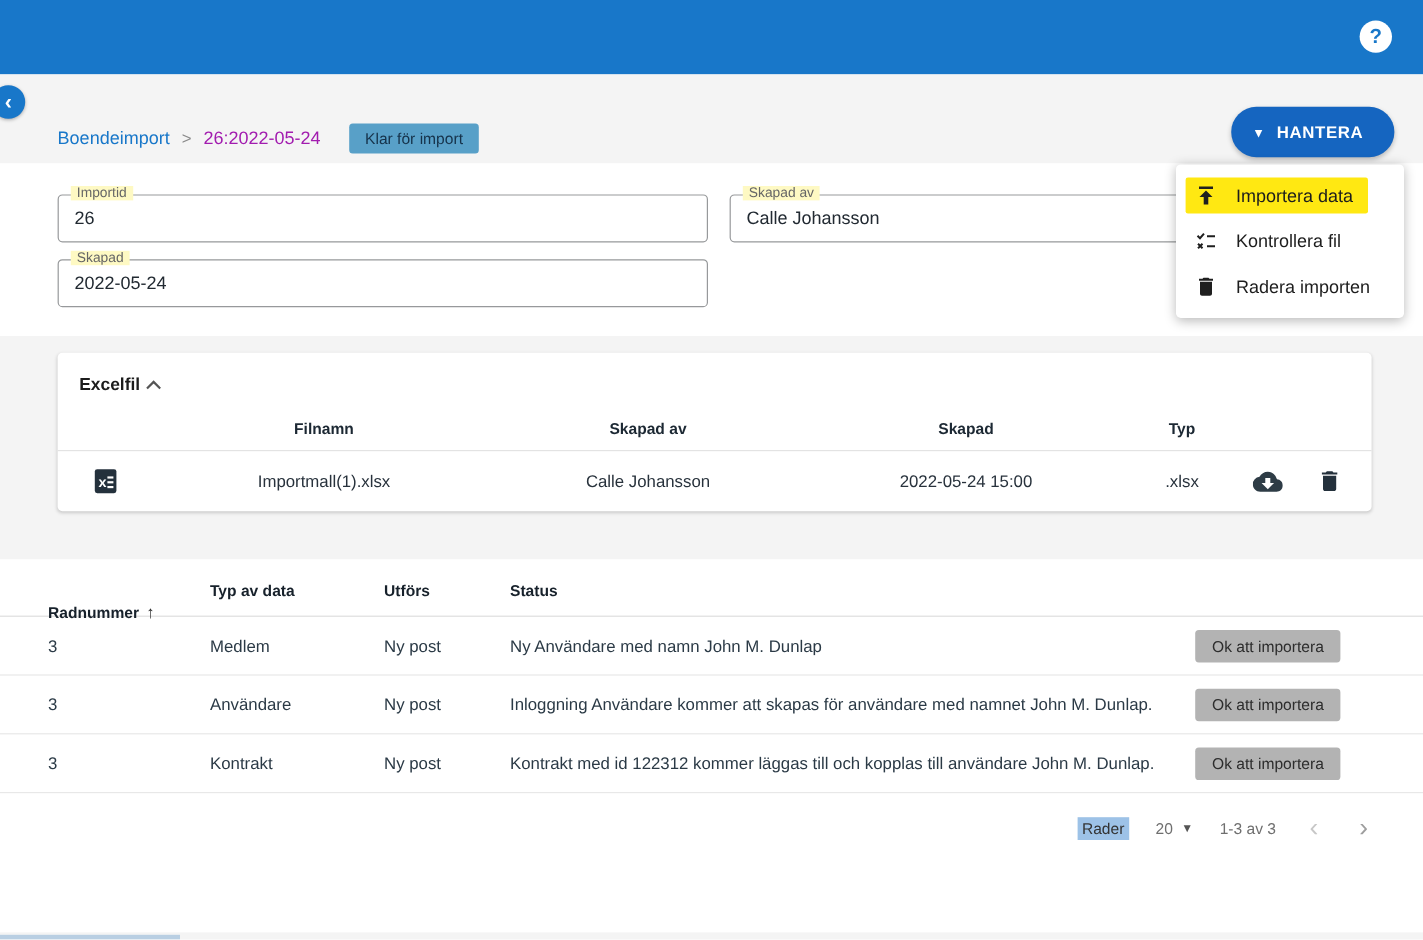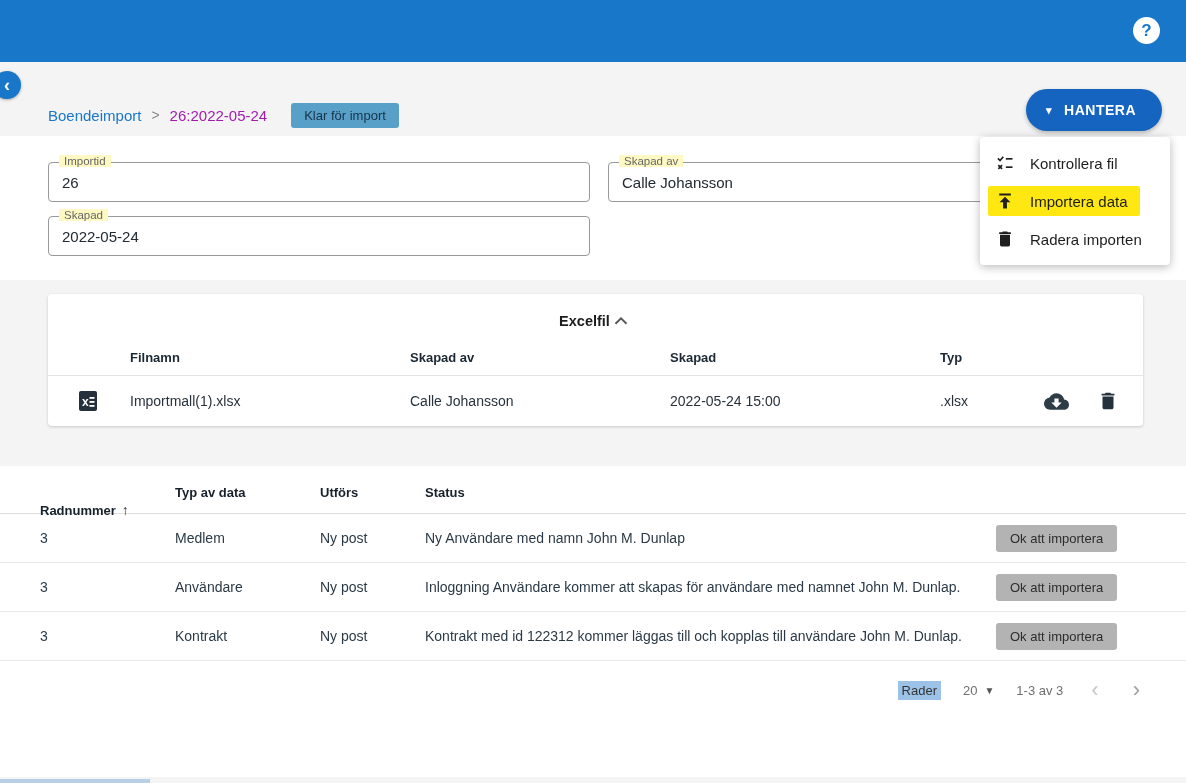--- a/index.html
+++ b/index.html
@@ -56,26 +56,26 @@
   .field label {
     position:absolute; top:-8px; left:10px; font-size:11.5px; color:#666;
     background:#fef9c3; padding:0 5px;
   }
   .field input {
     border:none; outline:none; background:transparent; width:calc(100% - 26px);
     margin:0 13px; height:100%; font-size:15px; color:#222a32; font-family:inherit;
   }
   
   .excel-card { margin:14px 43px 0 48px; background:#fff; border-radius:4px; box-shadow:0 1px 3px rgba(0,0,0,.18); }
-  .card-head { display:flex; justify-content:center; align-items:center; padding:16px 18px 8px 18px; }
+  .card-head { display:flex; justify-content:flex-start; align-items:center; padding:16px 18px 8px 18px; }
   .card-title { font-size:14.5px; font-weight:bold; color:#1c1c1c; }
   .collapse-btn { cursor:pointer; display:flex; }
   .file-head, .file-row {
     display:grid; grid-template-columns:66px 280px 260px 270px 90px 1fr;
-    align-items:center; padding:0 16px;
+    align-items:center; padding:0 16px;text-align:center;
   }
   .file-head { height:36px; font-size:13px; font-weight:bold; color:#1c2833; border-bottom:1px solid #e3e3e3; }
   .file-row  { height:50px; font-size:14px; color:#28323c; }
   .file-icon-cell { display:flex; align-items:center; padding-left:12px; }
   .file-actions { display:flex; justify-content:flex-end; align-items:center; gap:28px; padding-right:8px; }
   .icon-btn { cursor:pointer; display:flex; }
   
   .rows-section { margin-top:40px; background:#ffffff; padding-bottom:76px; }
   .rtable-head, .rtable-row {
     display:grid; grid-template-columns:135px 145px 105px 1fr 150px;
@@ -125,40 +125,40 @@
     <span class="chip">Klar för import</span>
   </div>
 
   <button class="hantera-btn">
     <span class="hantera-caret">▾</span>
     <span>HANTERA</span>
   </button>
 
   <div class="dropdown">
     <div class="menu-item">
+      <span class="mi-inner yellow">
+        <span class="mi-icon">
+          <svg viewBox="0 0 24 24" width="20" height="20" fill="#1f1f1f">
+            <path d="M5 3h14v2.4H5zM12 7l-6.5 6.5h4.2V21h4.6v-7.5h4.2z"></path>
+          </svg>
+        </span>
+        <span class="mi-label">Importera data</span>
+      </span>
+    </div>
+    <div class="menu-item">
       <span class="mi-inner">
         <span class="mi-icon">
           <svg viewBox="0 0 24 24" width="20" height="20" fill="none" stroke="#1f1f1f" stroke-width="2">
             <path d="M3.5 6.5l2.5 2.5L10 4.5"></path>
               <path d="M13 7h8"></path>
             <path d="M4 14.5l4.5 4.5M8.5 14.5L4 19"></path>
               <path d="M13 17h8"></path>
           </svg>
         </span>
         <span class="mi-label">Kontrollera fil</span>
-      </span>
-    </div>
-    <div class="menu-item">
-      <span class="mi-inner yellow">
-        <span class="mi-icon">
-          <svg viewBox="0 0 24 24" width="20" height="20" fill="#1f1f1f">
-            <path d="M5 3h14v2.4H5zM12 7l-6.5 6.5h4.2V21h4.6v-7.5h4.2z"></path>
-          </svg>
-        </span>
-        <span class="mi-label">Importera data</span>
       </span>
     </div>
     <div class="menu-item">
       <span class="mi-inner">
         <span class="mi-icon">
           <svg viewBox="0 0 24 24" width="20" height="20" fill="#1f1f1f">
             <path d="M6 19c0 1.1.9 2 2 2h8c1.1 0 2-.9 2-2V7H6v12zM19 4h-3.5l-1-1h-5l-1 1H5v2h14V4z"></path>
           </svg>
         </span>
         <span class="mi-label">Radera importen</span>

